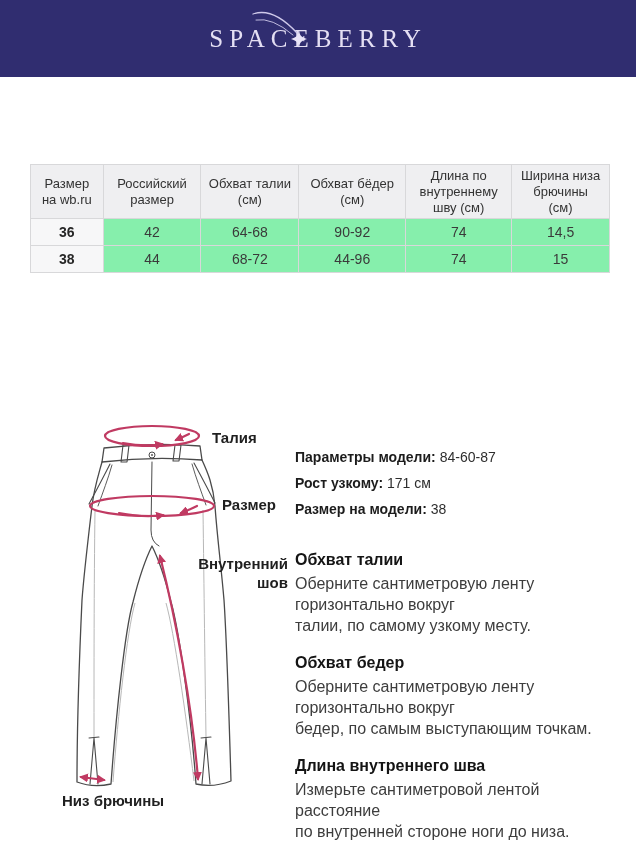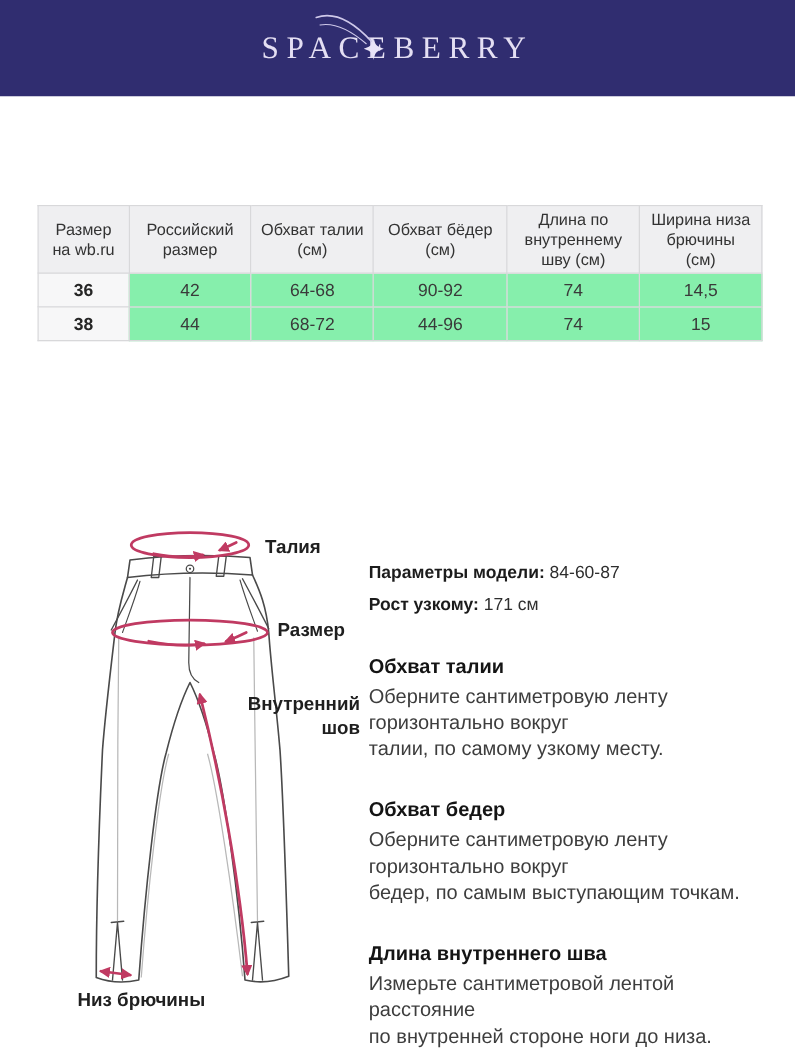--- a/index.html
+++ b/index.html
@@ -31,21 +31,21 @@
   .dlabel{position:absolute;font-size:15px;font-weight:700;color:#1f1f1f;line-height:19px;}
   .dlabel.waist{left:157px;top:13px;white-space:nowrap;}
   .dlabel.hips{left:167px;top:80px;white-space:nowrap;}
   .dlabel.inseam{left:137px;top:139px;width:96px;text-align:right;}
   .dlabel.hem{left:7px;top:376px;white-space:nowrap;}
 
   
   .info{position:absolute;left:295px;top:444px;width:308px;}
   .pline{font-size:14px;line-height:26px;color:#2e2e2e;}
   .pline .b{font-weight:700;color:#1c1c1c;}
-  .section{margin-top:28px;}
+  .section{margin-top:16px;}
   .section.firstgap{margin-top:27px;}
   .section h3{margin:0 0 2px 0;font-size:16px;line-height:22px;font-weight:700;color:#141414;}
   .section p{margin:0;font-size:16px;line-height:21px;color:#3d3d3d;white-space:pre-line;}
 </style>
 </head>
 <body>
 
 <div class="page">
 
   <header class="banner">
@@ -169,20 +169,24 @@
 
   <div class="info">
     <div class="pline">
       <span class="b">Параметры модели:</span>
       <span>84-60-87</span>
     </div>
     <div class="pline">
       <span class="b">Рост узкому:</span>
       <span>171 см</span>
     </div>
+    <div class="pline">
+      <span class="b">Размер на модели:</span>
+      <span>38</span>
+    </div>
 
     <div class="section firstgap">
       <h3>Обхват талии</h3>
       <p>Оберните сантиметровую ленту горизонтально вокруг
 талии, по самому узкому месту.</p>
     </div>
     <div class="section">
       <h3>Обхват бедер</h3>
       <p>Оберните сантиметровую ленту горизонтально вокруг
 бедер, по самым выступающим точкам.</p>

